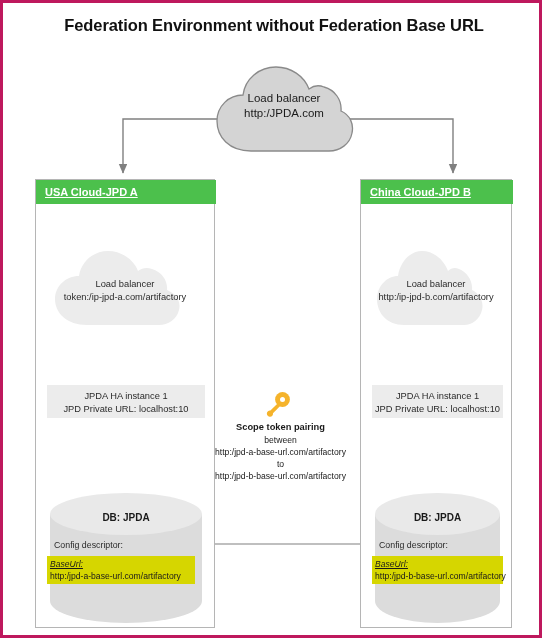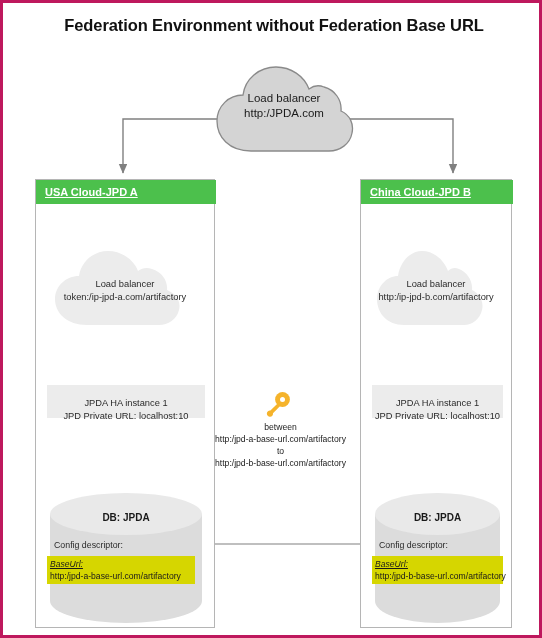--- a/index.html
+++ b/index.html
@@ -102,21 +102,21 @@
   #cloud-right-label { left: 363px; top: 275px; width: 140px; }
 
   
   .ha-box {
     position: absolute;
     background: #ececec;
     text-align: center;
     font-size: 9.3px;
     color: #2a2a2a;
     line-height: 13px;
-    padding-top: 12px;
+    padding-top: 5px;
     box-sizing: border-box;
     height: 33px;
   }
   #ha-left  { left: 44px;  top: 382px; width: 158px; }
   #ha-right { left: 369px; top: 382px; width: 131px; }
 
   
   .db { position: absolute; }
   #db-left  { left: 44px;  top: 489px; width: 158px; height: 131px; }
   #db-right { left: 369px; top: 489px; width: 131px; height: 131px; }
@@ -286,19 +286,20 @@
   <svg id="key-icon" viewBox="0 0 26 26" xmlns="http://www.w3.org/2000/svg">
     <g fill="#f5b32b">
       <circle cx="17.5" cy="8.5" r="7.4"></circle>
       <path d="M12.6,12.4 L5.4,19.6 A3.1,3.1 0 1 0 8.0,22.2 L14.9,15.3 Z"></path>
       <rect x="8.2" y="16.0" width="4.4" height="2.6" rx="1.2" transform="rotate(-45 10.4 17.3)"></rect>
     </g>
     <circle cx="17.5" cy="8.5" r="2.5" fill="#ffffff"></circle>
   </svg>
 
   <div id="pair-note">
+    <div id="pair-title">Scope token pairing</div>
     <span class="pair-line">between</span>
     <span class="pair-line">http:/jpd-a-base-url.com/artifactory</span>
     <span class="pair-line">to</span>
     <span class="pair-line">http:/jpd-b-base-url.com/artifactory</span>
   </div>
 
 </div>
 
 </body></html>

